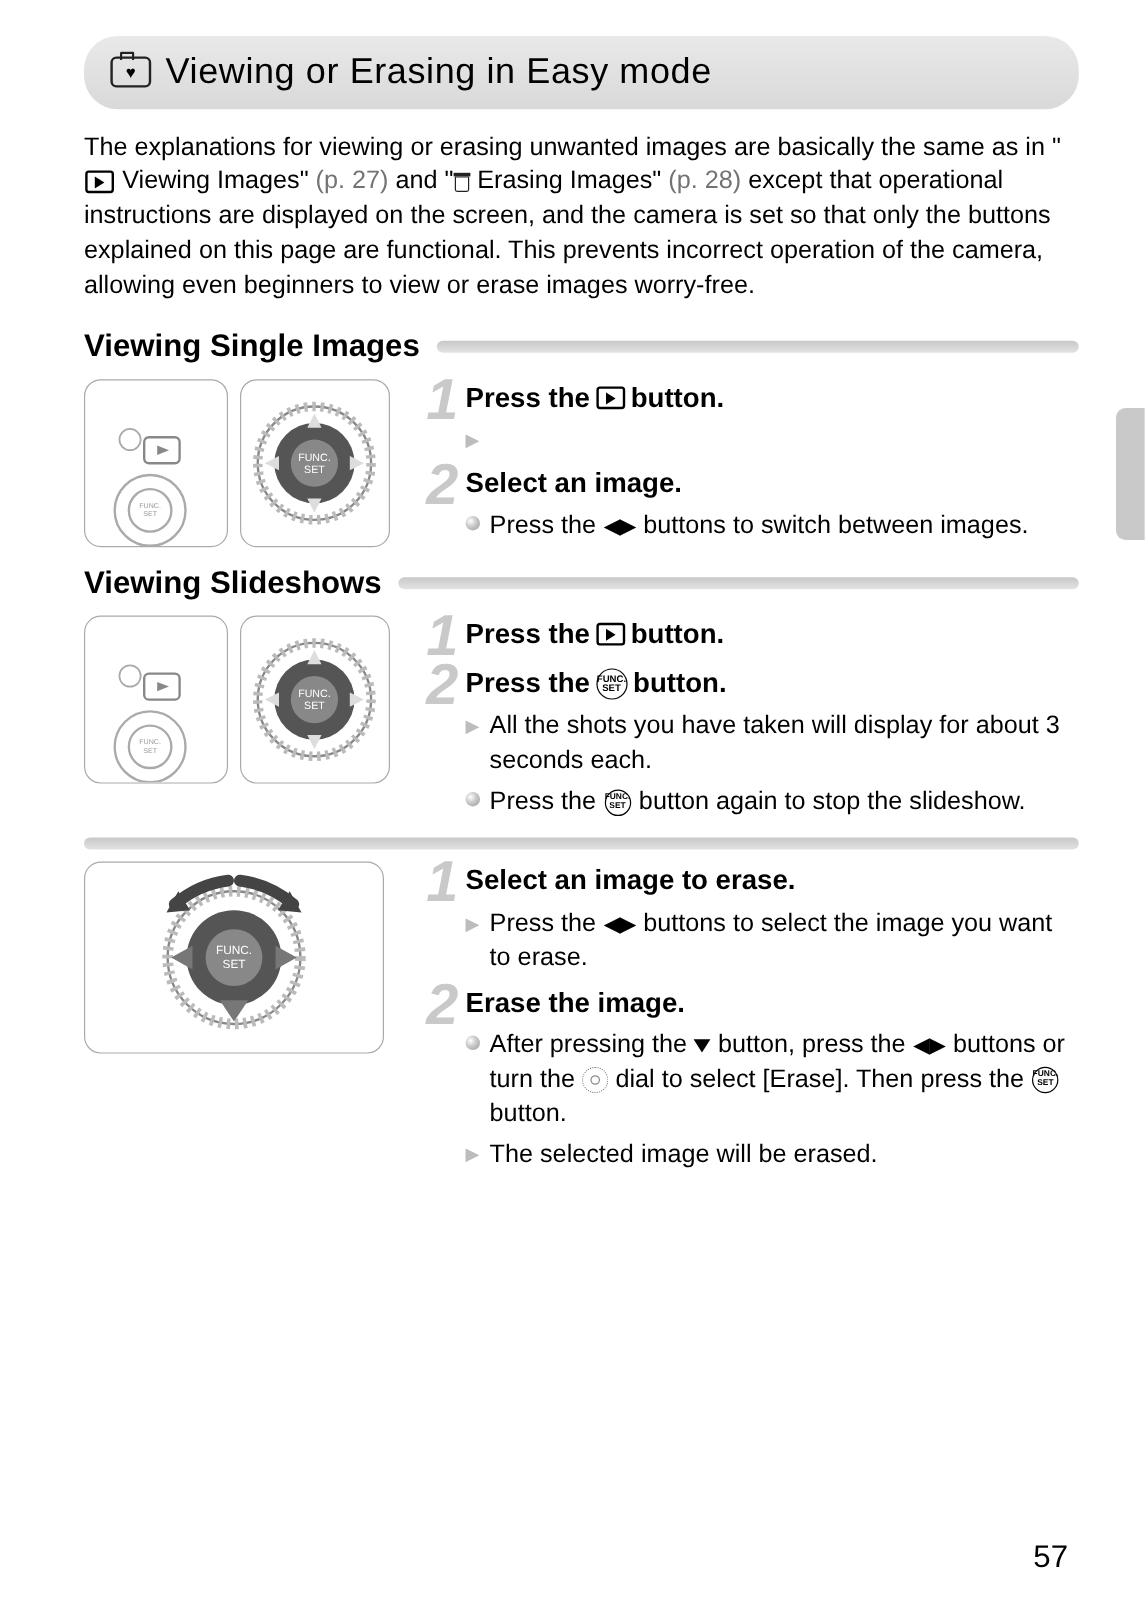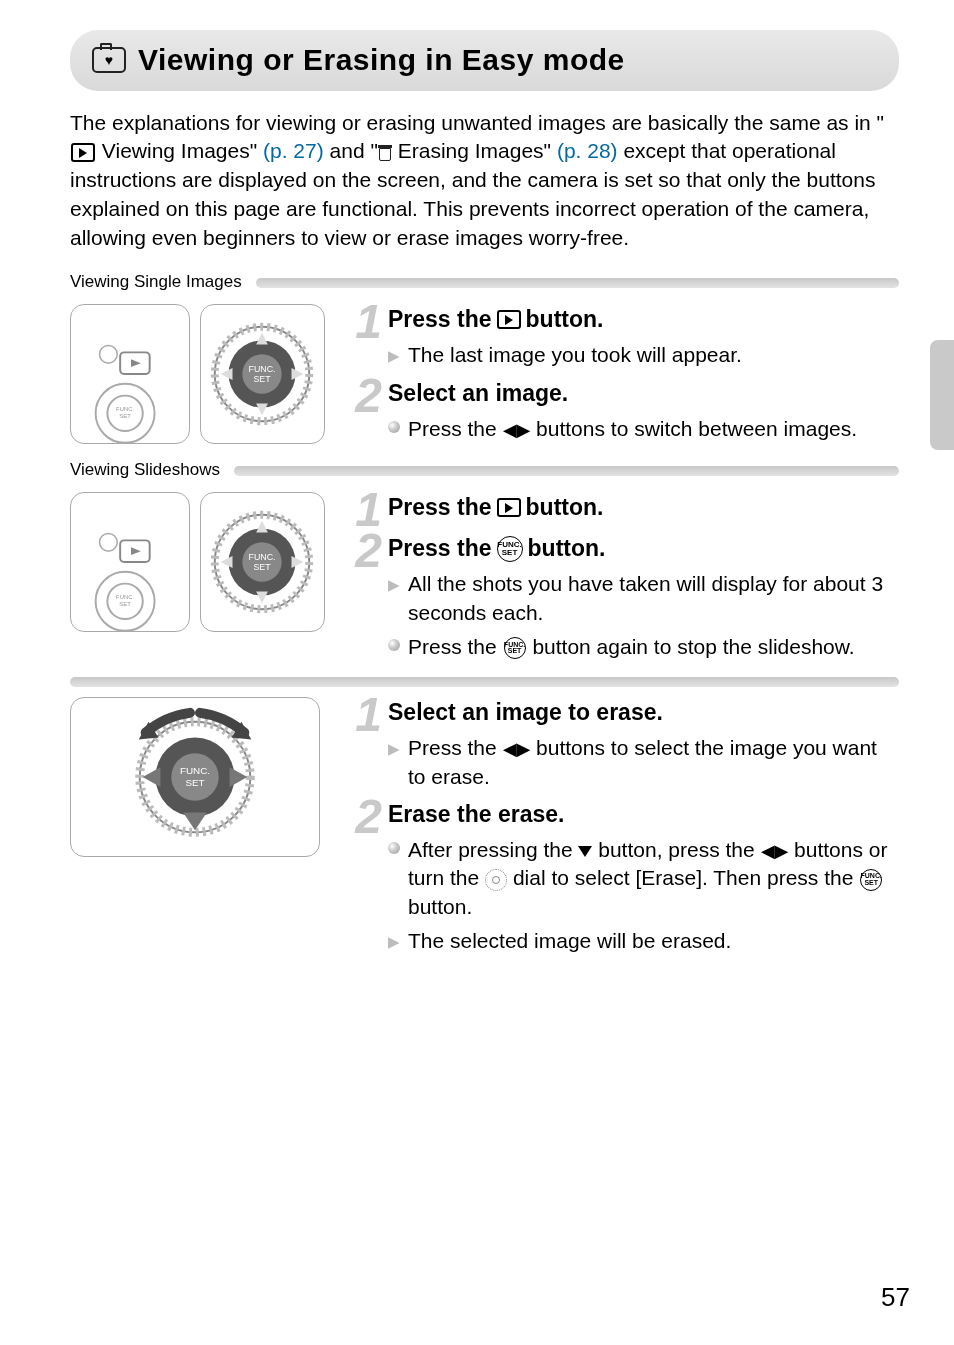--- a/index.html
+++ b/index.html
@@ -30,38 +30,38 @@
   .title-bar {
     background: linear-gradient(to bottom, #e9e9e9, #d9d9d9);
     border-radius: 28px;
     padding: 10px 22px;
     margin-bottom: 18px;
     display: flex;
     align-items: center;
     gap: 12px;
   }
   .title-text {
-    font-weight: 700;
+    font-weight: 400;
     font-size: 30px;
     letter-spacing: 0.5px;
   }
   .intro {
     font-size: 21px;
     line-height: 1.38;
     margin-bottom: 18px;
   }
-  .xref { color: #0369a1; }
+  .xref { color: #737373; }
   .sect-head {
     display: flex;
     align-items: center;
     margin: 8px 0 10px 0;
   }
   .sect-title {
-    font-weight: 400;
-    font-size: 17px;
+    font-weight: 700;
+    font-size: 26px;
     padding-right: 14px;
     white-space: nowrap;
   }
   .sect-rule {
     flex: 1;
     height: 10px;
     background: linear-gradient(to bottom, #c8c8c8, #e3e3e3);
     border-radius: 5px;
   }
   .block {
@@ -226,21 +226,21 @@
   }
   .trash::after {
     content: '';
     position: absolute;
     top: 0; left: 0; right: 0; height: 3px;
     background: #222;
   }
   .page-num {
     position: absolute;
     bottom: 30px;
-    right: 44px;
+    right: 64px;
     font-size: 26px;
   }
   .line-text { display: inline; margin-top: 28px; }
   .svg-dia { width: 100%; height: 100%; }
 </style>
 </head>
 <body>
 
 <div class="page">
   <div class="side-tab"></div>
@@ -296,21 +296,20 @@
         <div class="step-body">
           <div class="step-title">
             <span>Press the </span>
             <span class="inline-icon icon-playback-box">
                 <span class="icon-playback-tri"></span>
               </span>
             <span> button.</span>
           </div>
           <div class="bullet-row">
             <span class="b-arrow">▶</span>
-            <span>The last image you took will appear.</span>
           </div>
         </div>
       </div>
       <div class="step">
         <div class="step-num">2</div>
         <div class="step-body">
           <div class="step-title">Select an image.</div>
           <div class="bullet-row">
             <span class="b-circ"></span>
             <span>
@@ -440,21 +439,21 @@
                   <span>▶</span>
                 </span>
               <span> buttons to select the image you want to erase.</span>
             </span>
           </div>
         </div>
       </div>
       <div class="step">
         <div class="step-num">2</div>
         <div class="step-body">
-          <div class="step-title">Erase the erase.</div>
+          <div class="step-title">Erase the image.</div>
           <div class="bullet-row">
             <span class="b-circ"></span>
             <span>
               <span>After pressing the </span>
               <span class="tri-down"></span>
               <span> button, press the </span>
               <span class="lr-arrows">
                   <span>▶</span>
                   <span>▶</span>
                 </span>

